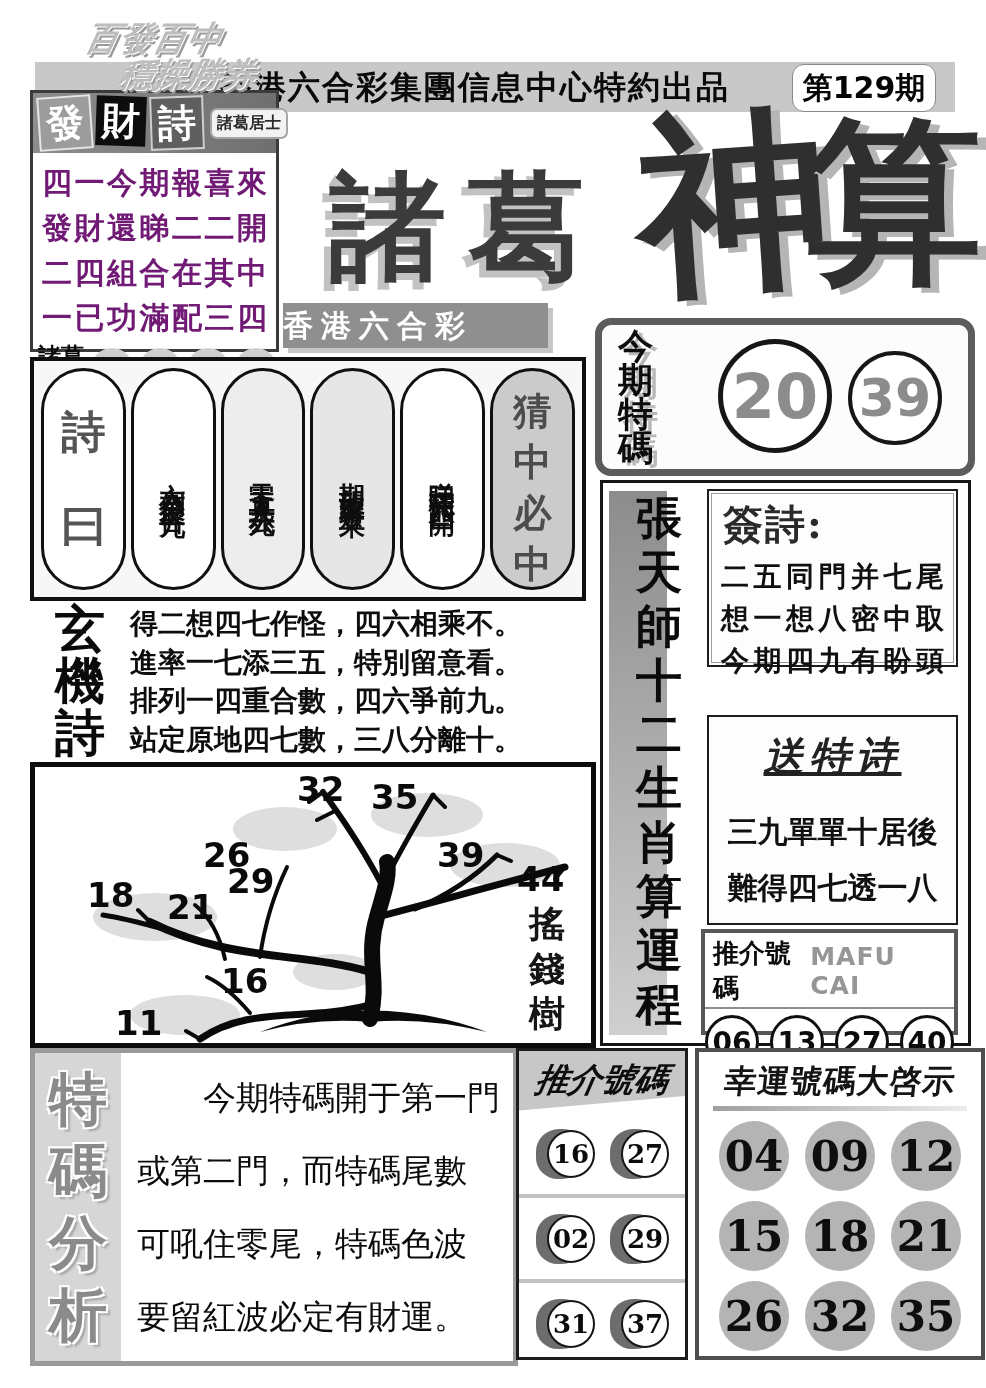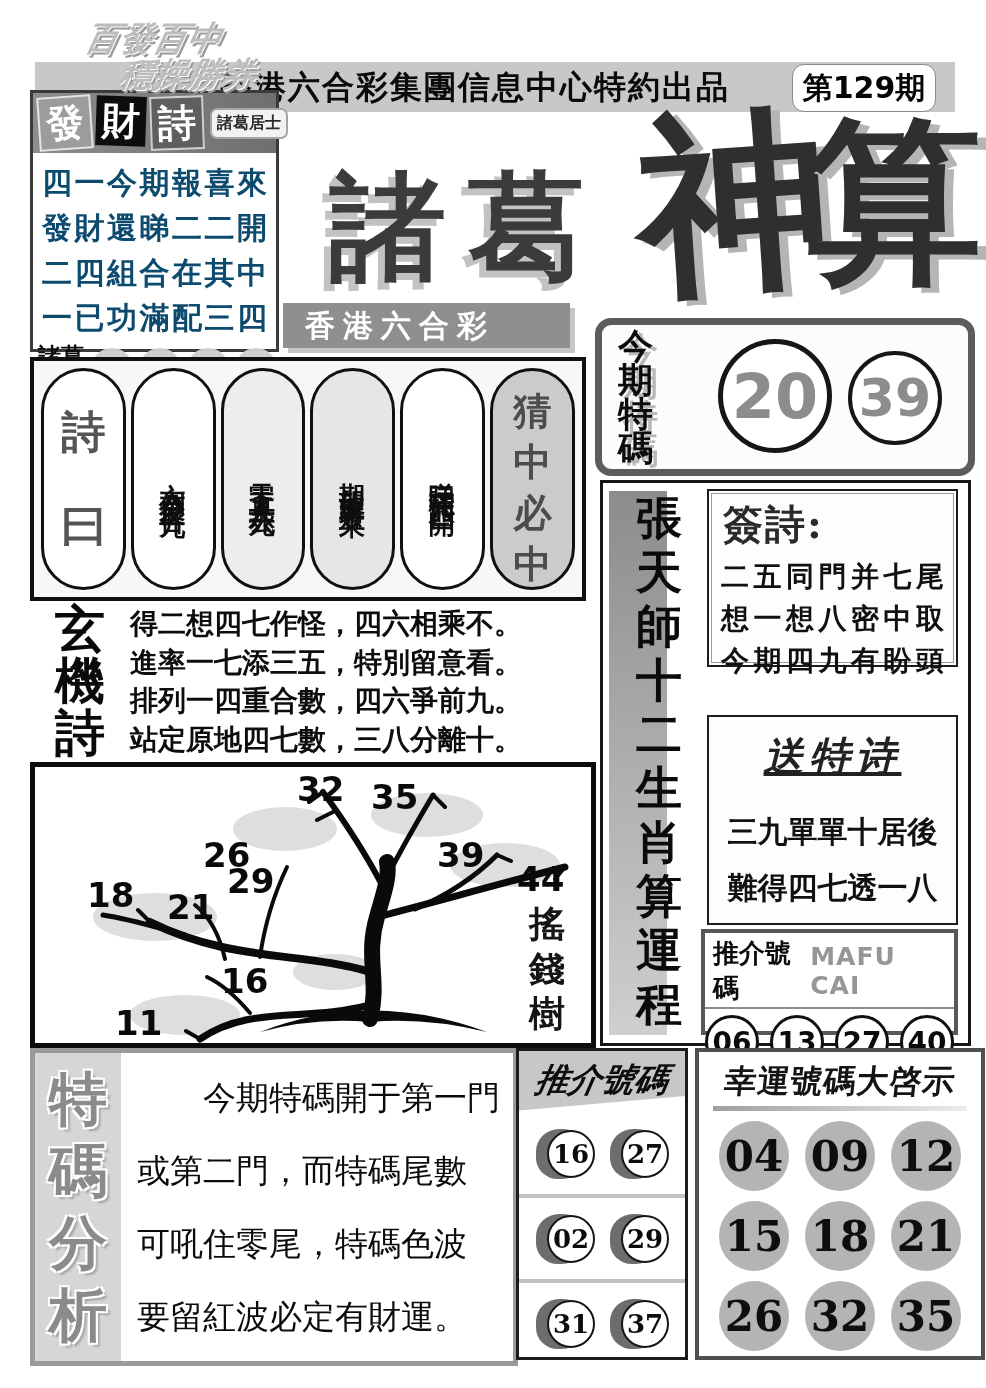--- a/index.html
+++ b/index.html
@@ -25,38 +25,38 @@
   .facai-tiles{display:flex;gap:4px;}
   .facai-tiles span{width:50px;height:50px;display:flex;align-items:center;justify-content:center;
     font-family:"DejaVu Serif",serif;font-weight:900;font-size:38px;color:#fff;}
   .facai-tiles span:nth-child(1){background:#9c9c9c;border:2px solid #e5e5e5;transform:rotate(-4deg);}
   .facai-tiles span:nth-child(2){background:#0d0d0d;transform:rotate(2deg);}
   .facai-tiles span:nth-child(3){background:#5f5f5f;border:2px solid #cfcfcf;transform:rotate(-2deg);}
   .author-chip{background:#f2f2f2;border:2px solid #a5a5a5;border-radius:7px;
     font-family:"DejaVu Serif",serif;font-weight:700;font-size:16px;color:#2a2a2a;padding:3px 5px;margin-left:2px;white-space:nowrap;}
   .facai-body{padding:7px 9px 0;}
   .facai-line{font-family:"DejaVu Serif",serif;font-weight:700;font-size:30px;line-height:45px;
-    text-align:justify;text-align-last:justify;color:#0c4a6e;}
+    text-align:justify;text-align-last:justify;color:#701a75;}
   .facai-footer{display:flex;align-items:center;padding:3px 5px 0;gap:7px;}
   .rec-label{width:60px;display:grid;grid-template-columns:1fr 1fr;}
   .rec-label span{font-weight:900;font-size:23px;line-height:26px;text-align:center;color:#0b0b0b;}
   .rec-nums{display:flex;gap:6px;}
   .num-chip{width:42px;height:42px;border-radius:50%;background:#cfcfcf;display:flex;align-items:center;justify-content:center;
     font-weight:900;font-size:27px;color:#111;}
 
   
   .main-title{position:absolute;left:290px;top:88px;width:696px;height:215px;}
   .main-title span{position:absolute;font-family:"DejaVu Serif",serif;font-weight:900;color:#3b3b3b;}
   .main-title span:nth-child(1){left:40px;top:62px;font-size:116px;text-shadow:-7px 7px 0 #c2c2c2;}
   .main-title span:nth-child(2){left:178px;top:62px;font-size:116px;text-shadow:-7px 7px 0 #c2c2c2;}
   .main-title span:nth-child(3){left:348px;top:-12px;font-size:192px;transform:rotate(-4deg);color:#2f2f2f;text-shadow:9px 5px 0 #b5b5b5;}
   .main-title span:nth-child(4){left:516px;top:-2px;font-size:176px;color:#2f2f2f;text-shadow:9px 5px 0 #b5b5b5;}
 
   .subtitle-bar{position:absolute;left:283px;top:303px;width:265px;height:45px;background:#8f8f8f;
-    color:#fff;font-weight:900;font-size:30px;line-height:45px;padding-left:22px;letter-spacing:8px;
+    color:#fff;font-weight:900;font-size:30px;line-height:45px;letter-spacing:8px;
     box-shadow:5px 5px 0 #c6c6c6;}
 
   
   .special-box{position:absolute;left:595px;top:318px;width:366px;height:144px;border:7px solid #5c5c5c;
     border-radius:16px;background:#fcfcfc;}
   .special-label{position:absolute;left:16px;top:4px;}
   .special-label span{display:block;font-weight:900;font-size:35px;line-height:34px;color:#0c0c0c;
     text-shadow:5px 3px 0 #b9b9b9;}
   .ball{position:absolute;border-radius:50%;background:#fff;display:flex;align-items:center;justify-content:center;
     color:#8c8c8c;font-weight:800;}

